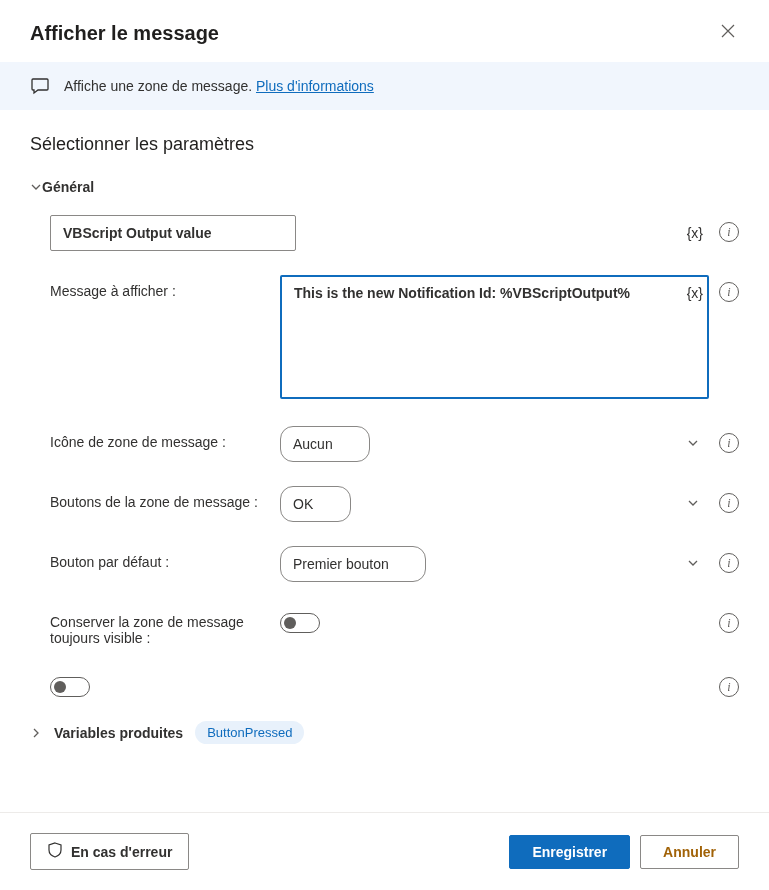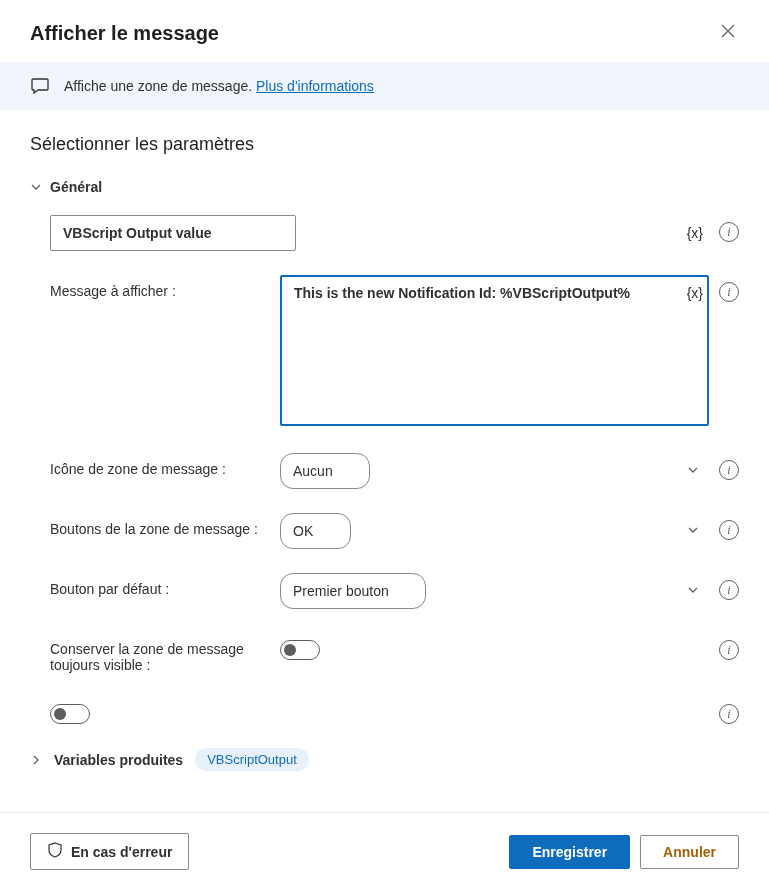--- a/index.html
+++ b/index.html
@@ -60,21 +60,21 @@
     }
     .section-title {
       font-size: 18px;
       font-weight: 400;
       color: #201f1e;
       margin-bottom: 24px;
     }
     .group-header {
       display: flex;
       align-items: center;
-      gap: 8px;
+      gap: 0;
       cursor: pointer;
       margin-bottom: 20px;
     }
     .group-header .chev {
       color: #605e5c;
       display: flex;
     }
     .group-header .label {
       font-weight: 600;
       color: #323130;
@@ -124,21 +124,21 @@
       font-size: 14px;
       color: #323130;
       font-family: inherit;
     }
     .textarea-container {
       flex: 1;
       position: relative;
     }
     .textarea-input {
       width: 100%;
-      height: 151px;
+      height: 124px;
       border: 2px solid #0f6cbd;
       border-radius: 2px;
       padding: 8px 36px 8px 12px;
       font-family: inherit;
       font-size: 14px;
       font-weight: 600;
       color: #323130;
       resize: none;
     }
     .textarea-container .var-btn {
@@ -405,21 +405,21 @@
     </div>
   </div>
 
   <div class="variables-row">
     <span class="chev">
       <svg width="12" height="12" viewBox="0 0 12 12">
           <path d="M4 2 L8 6 L4 10" stroke="currentColor" stroke-width="1.3" fill="none"></path>
         </svg>
     </span>
     <span class="label">Variables produites</span>
-    <span class="chip">VBScriptOutput</span>
+    <span class="chip">ButtonPressed</span>
   </div>
 
 </div>
 
 <div class="footer">
   <button class="err-btn">
     <span>
       <svg width="16" height="16" viewBox="0 0 16 16">
           <path d="M8 1 L14 3 v5 c0 4 -3 6 -6 7 c-3 -1 -6 -3 -6 -7 v-5 z" fill="none" stroke="currentColor" stroke-width="1.2"></path>
         </svg>

